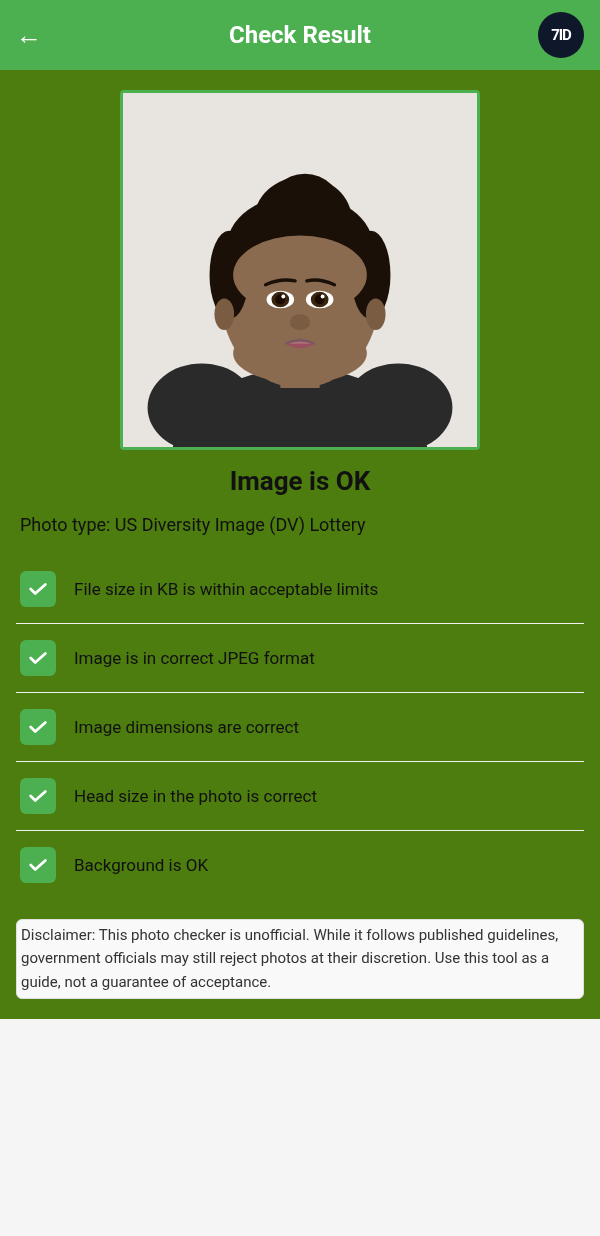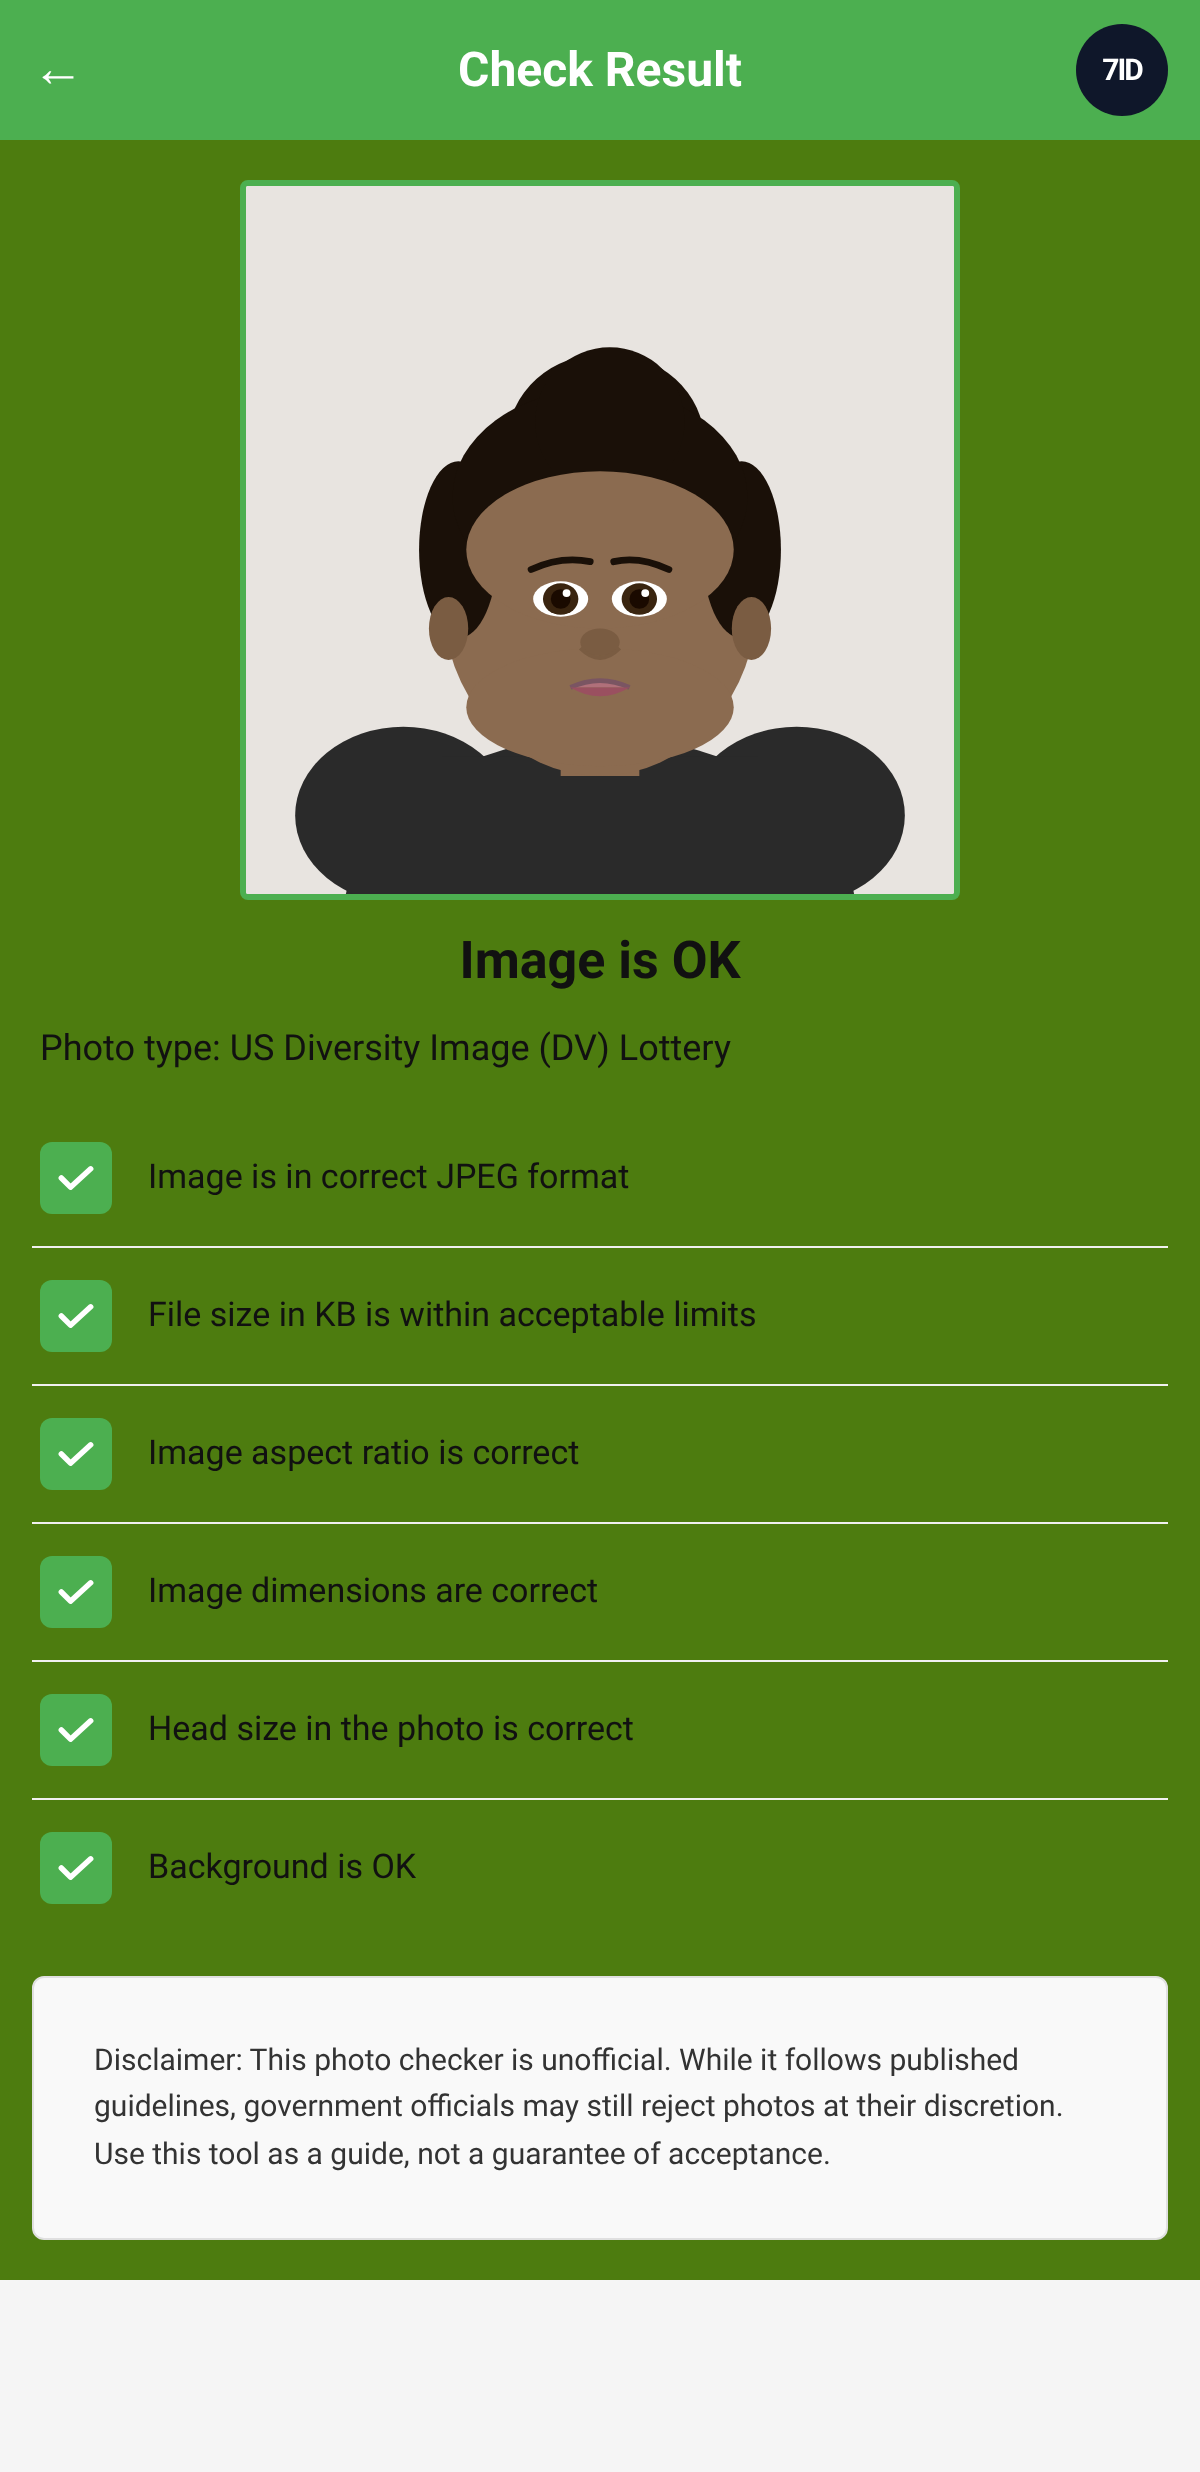--- a/index.html
+++ b/index.html
@@ -126,21 +126,21 @@
     .check-icon svg {
       width: 22px;
       height: 22px;
     }
 
     
     .disclaimer {
       background: #f9f9f9;
       border: 1px solid #e0e0e0;
       border-radius: 6px;
-      padding: 30px;
+      padding: 4px;
       font-size: 15px;
       color: #333;
       line-height: 1.55;
       margin-top: 8px;
     }
   </style>
 </head>
 <body>
 
 <div class="header">
@@ -212,44 +212,36 @@
 
   <div class="photo-type">Photo type: US Diversity Image (DV) Lottery</div>
 
   <ul class="check-list" id="check-list">
       <li class="check-item">
         <div class="check-icon">
           <svg viewBox="0 0 24 24" fill="none" xmlns="http://www.w3.org/2000/svg">
       <path d="M4 12l5 5L20 7" stroke="white" stroke-width="3" stroke-linecap="round" stroke-linejoin="round"></path>
     </svg>
         </div>
+        <span>File size in KB is within acceptable limits</span>
+      </li>
+      <li class="check-item">
+        <div class="check-icon">
+          <svg viewBox="0 0 24 24" fill="none" xmlns="http://www.w3.org/2000/svg">
+      <path d="M4 12l5 5L20 7" stroke="white" stroke-width="3" stroke-linecap="round" stroke-linejoin="round"></path>
+    </svg>
+        </div>
         <span>Image is in correct JPEG format</span>
       </li>
       <li class="check-item">
         <div class="check-icon">
           <svg viewBox="0 0 24 24" fill="none" xmlns="http://www.w3.org/2000/svg">
       <path d="M4 12l5 5L20 7" stroke="white" stroke-width="3" stroke-linecap="round" stroke-linejoin="round"></path>
     </svg>
         </div>
-        <span>File size in KB is within acceptable limits</span>
-      </li>
-      <li class="check-item">
-        <div class="check-icon">
-          <svg viewBox="0 0 24 24" fill="none" xmlns="http://www.w3.org/2000/svg">
-      <path d="M4 12l5 5L20 7" stroke="white" stroke-width="3" stroke-linecap="round" stroke-linejoin="round"></path>
-    </svg>
-        </div>
-        <span>Image aspect ratio is correct</span>
-      </li>
-      <li class="check-item">
-        <div class="check-icon">
-          <svg viewBox="0 0 24 24" fill="none" xmlns="http://www.w3.org/2000/svg">
-      <path d="M4 12l5 5L20 7" stroke="white" stroke-width="3" stroke-linecap="round" stroke-linejoin="round"></path>
-    </svg>
-        </div>
         <span>Image dimensions are correct</span>
       </li>
       <li class="check-item">
         <div class="check-icon">
           <svg viewBox="0 0 24 24" fill="none" xmlns="http://www.w3.org/2000/svg">
       <path d="M4 12l5 5L20 7" stroke="white" stroke-width="3" stroke-linecap="round" stroke-linejoin="round"></path>
     </svg>
         </div>
         <span>Head size in the photo is correct</span>
       </li>

